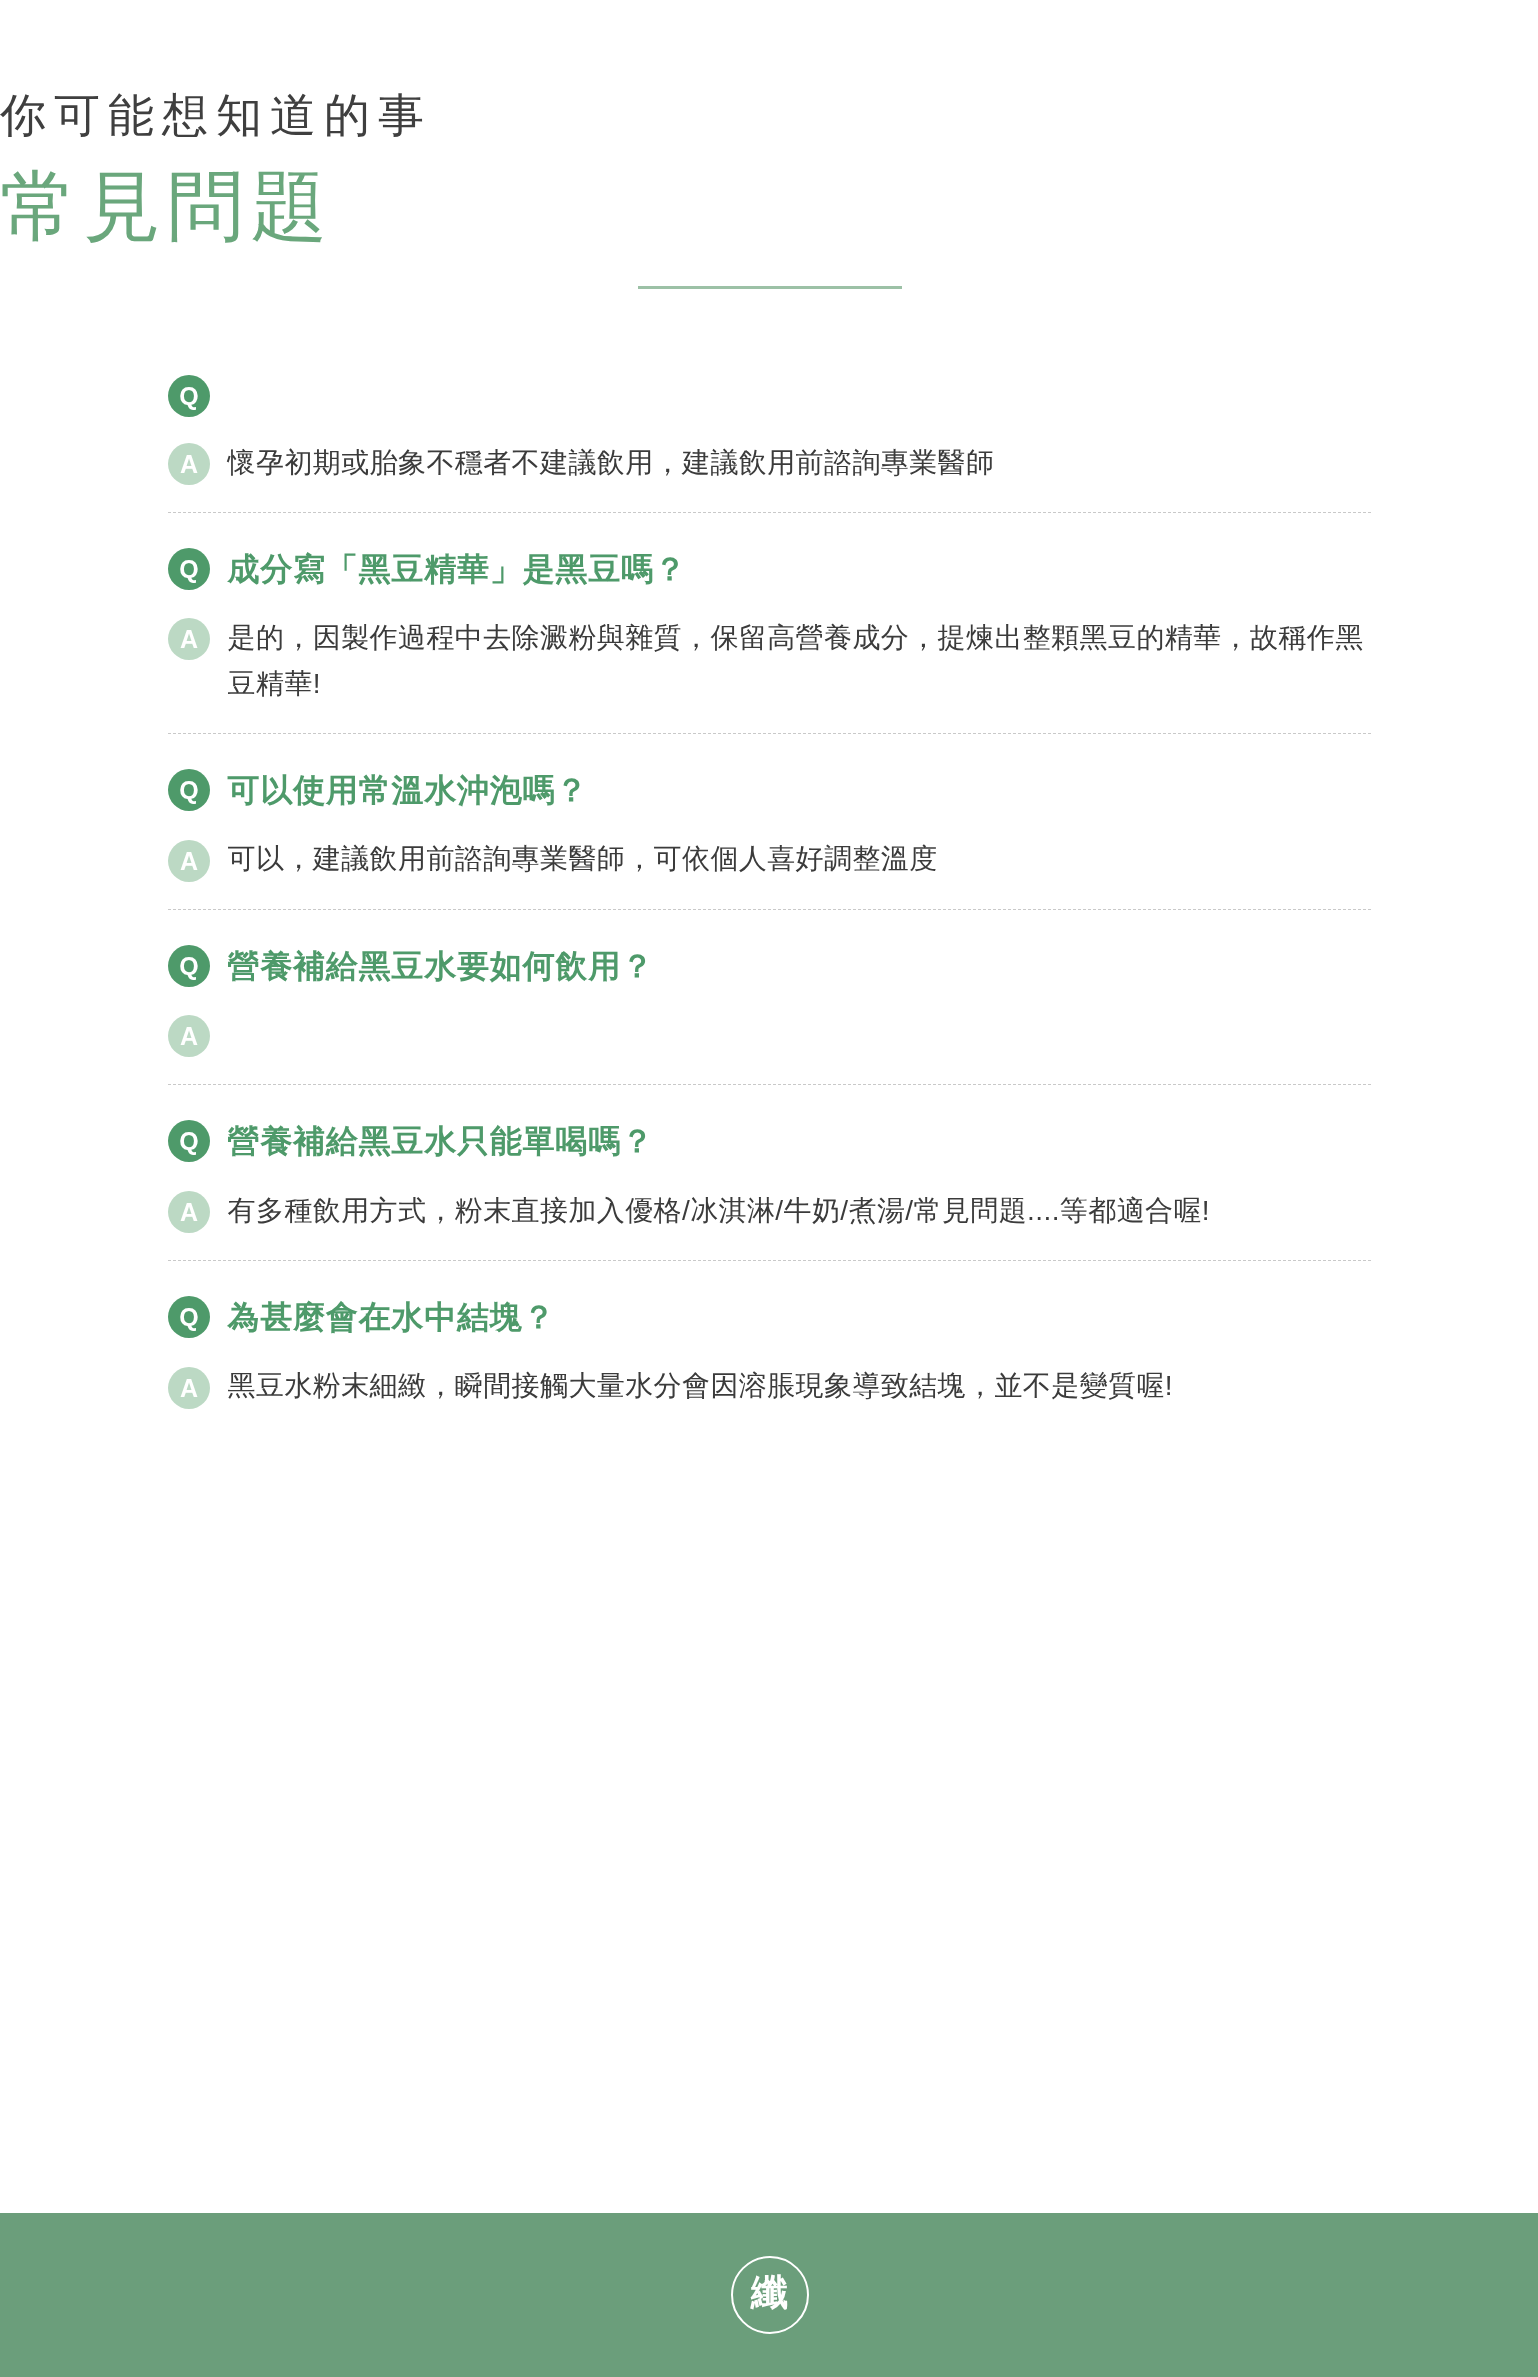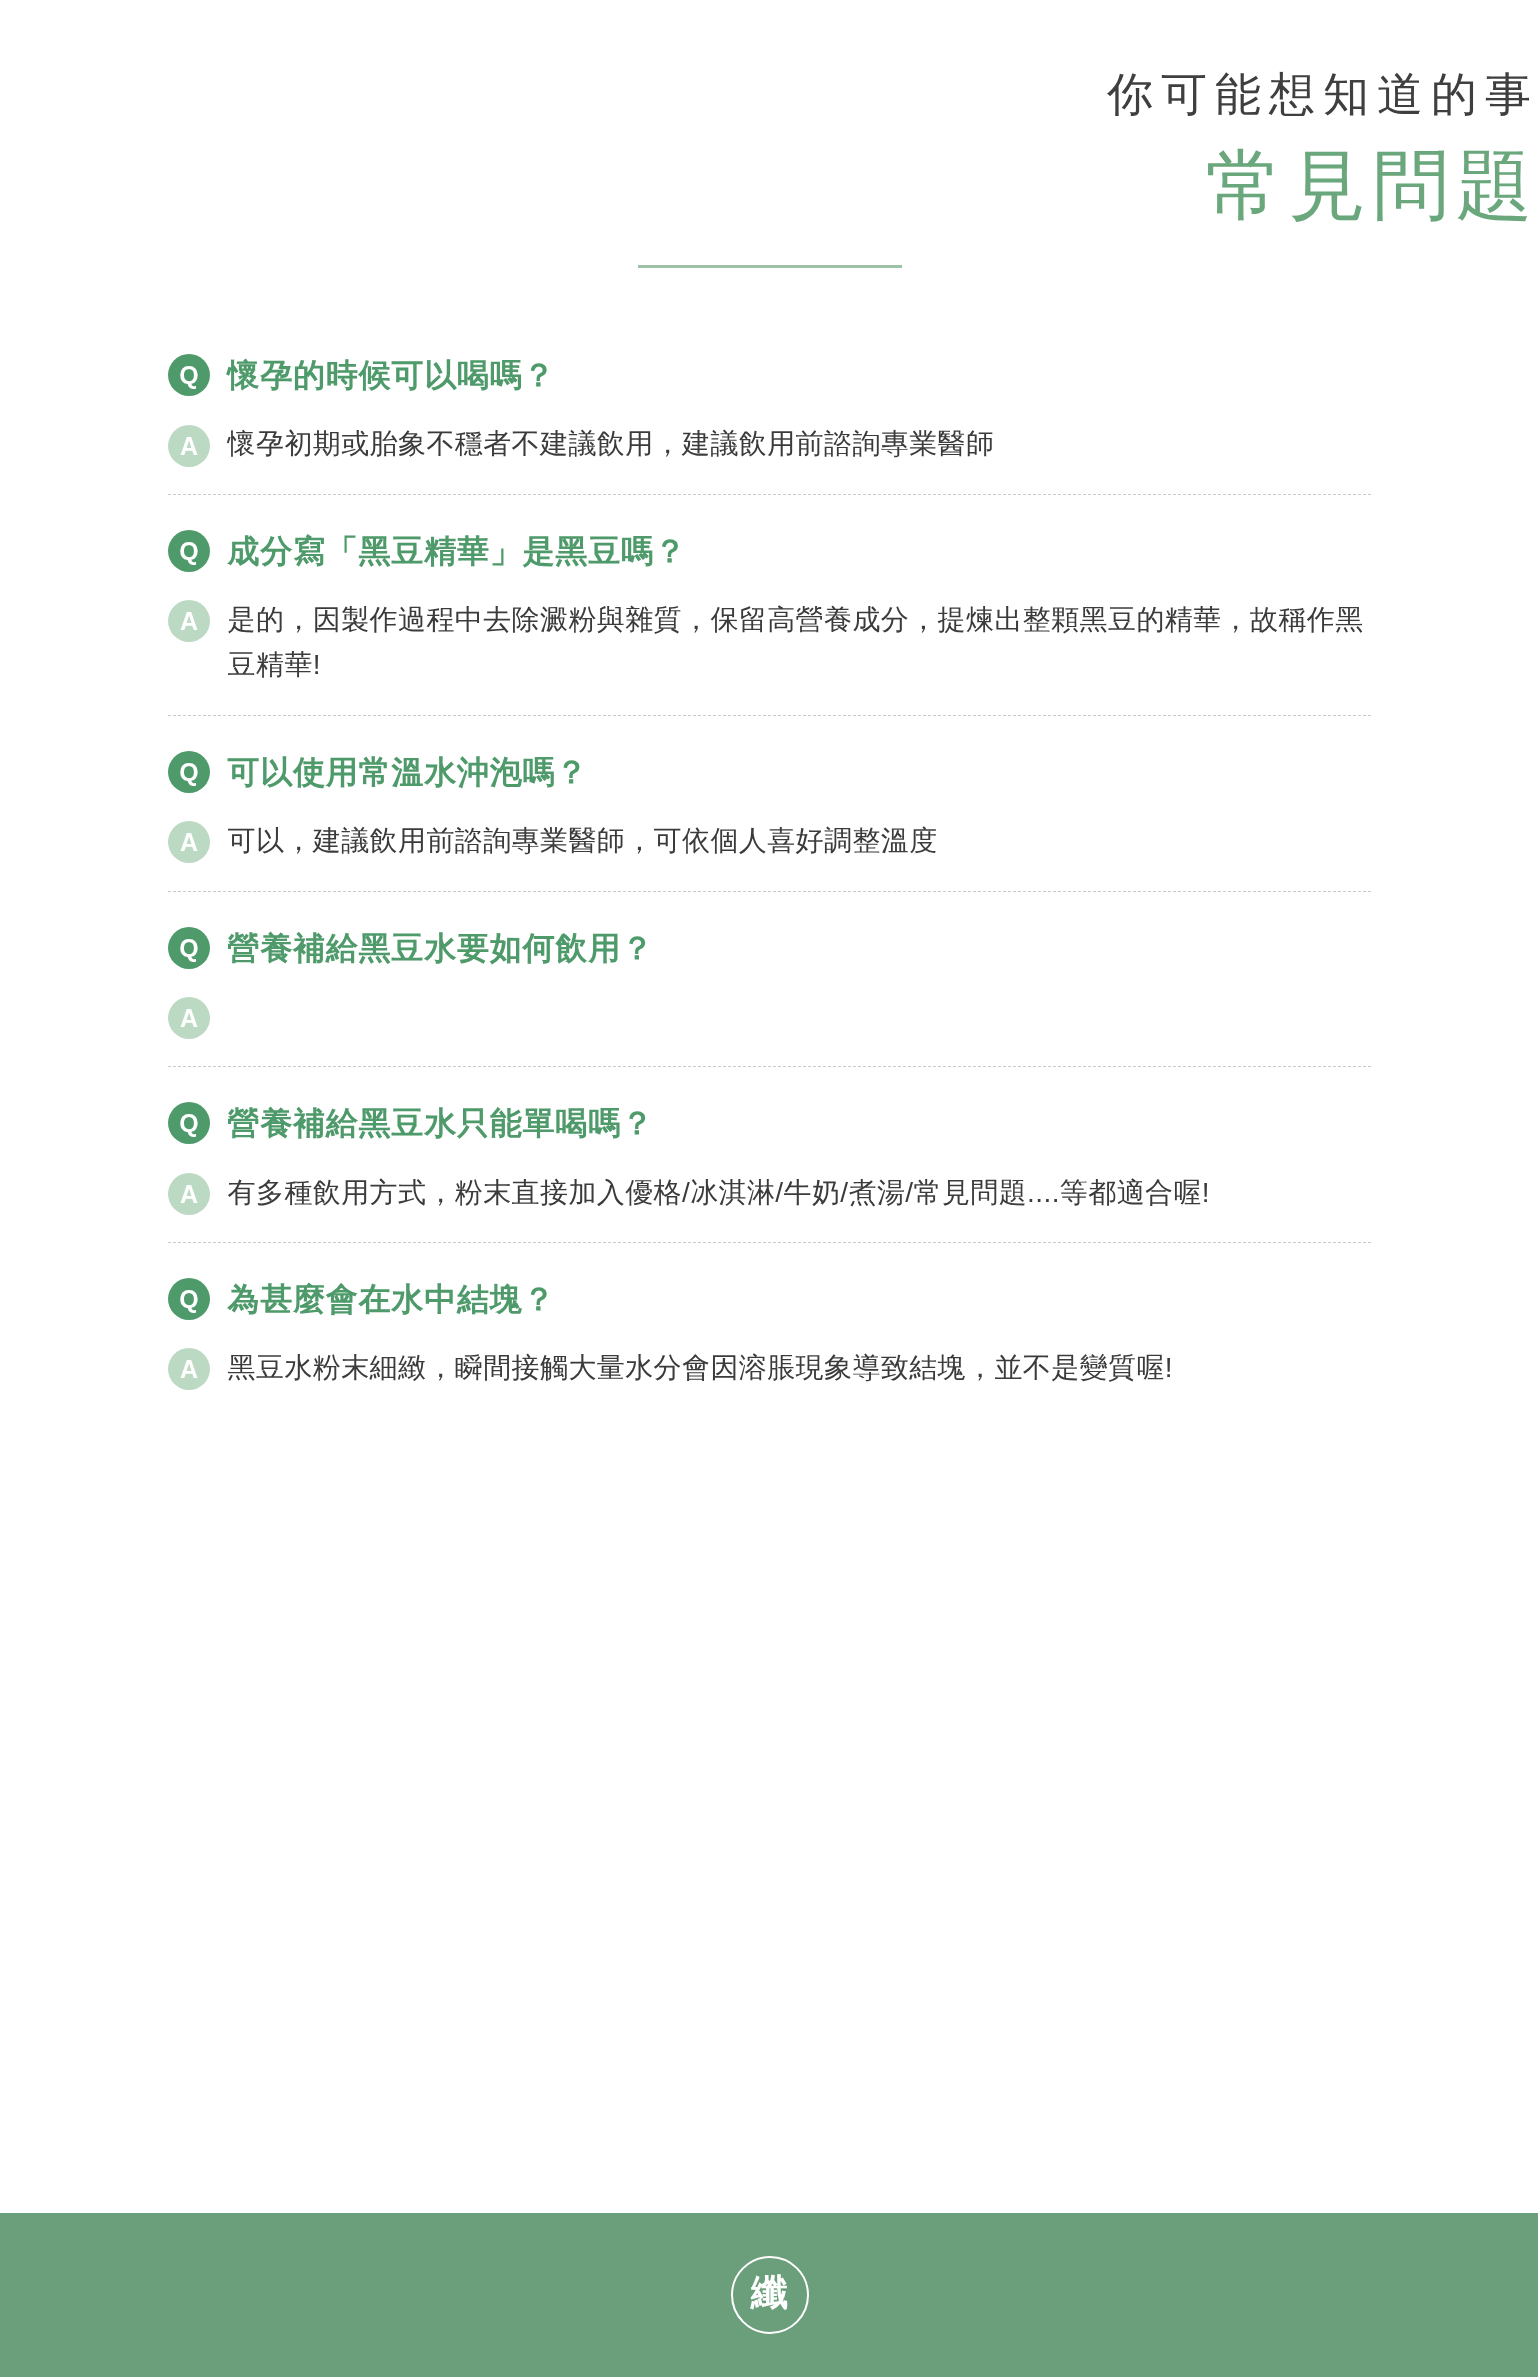--- a/index.html
+++ b/index.html
@@ -18,22 +18,22 @@
     position: relative;
     width: 1539px;
     height: 2377px;
     background: #ffffff;
     display: flex;
     flex-direction: column;
   }
 
   
   .header {
-    padding-top: 67px;
-    text-align: right;
+    padding-top: 88px;
+    text-align: left;
   }
   .eyebrow {
     font-size: 46px;
     letter-spacing: 8px;
     color: #3f3f3f;
     font-weight: 400;
     line-height: 1.2;
     margin-bottom: 19px;
   }
   .title {
@@ -140,21 +140,20 @@
     <div class="eyebrow">你可能想知道的事</div>
     <div class="title">常見問題</div>
     <div class="title-rule"></div>
   </div>
 
   <div class="faq">
 
     <div class="faq-item">
       <div class="row">
         <div class="badge badge-q">Q</div>
-        <div class="q-text">懷孕的時候可以喝嗎？</div>
       </div>
       <div class="row answer">
         <div class="badge badge-a">A</div>
         <div class="a-text">懷孕初期或胎象不穩者不建議飲用，建議飲用前諮詢專業醫師</div>
       </div>
     </div>
 
     <div class="faq-item">
       <div class="row">
         <div class="badge badge-q">Q</div>

